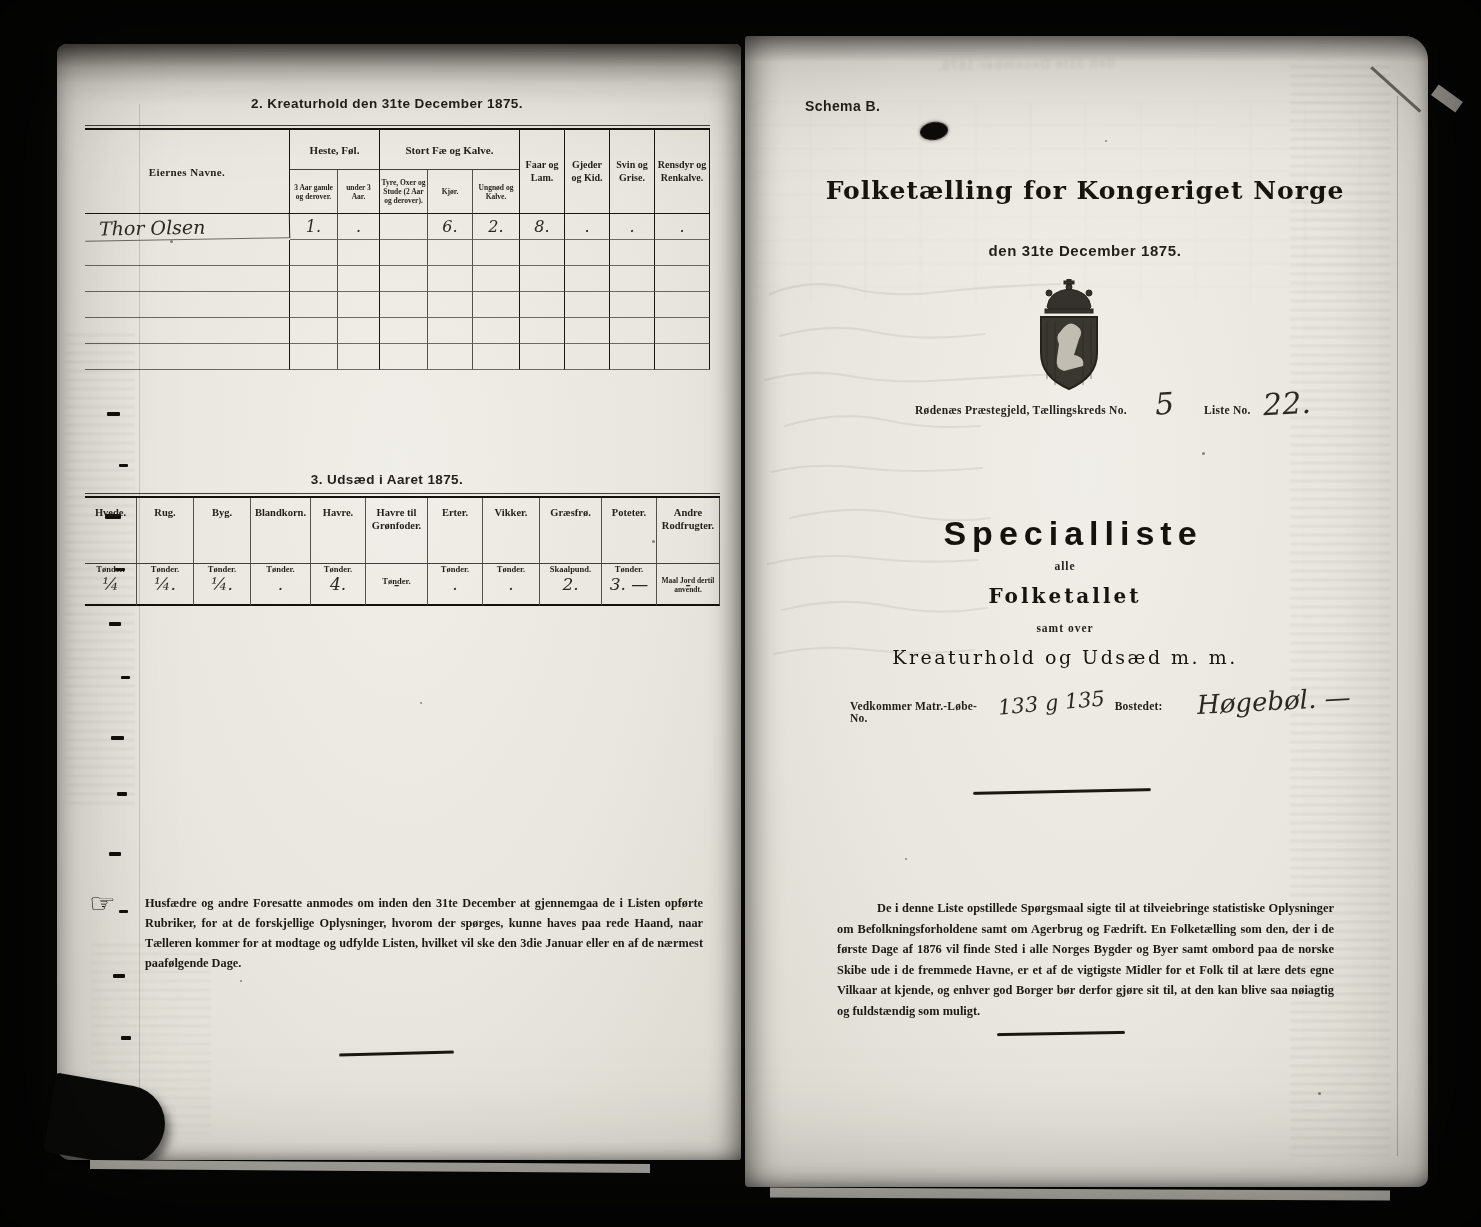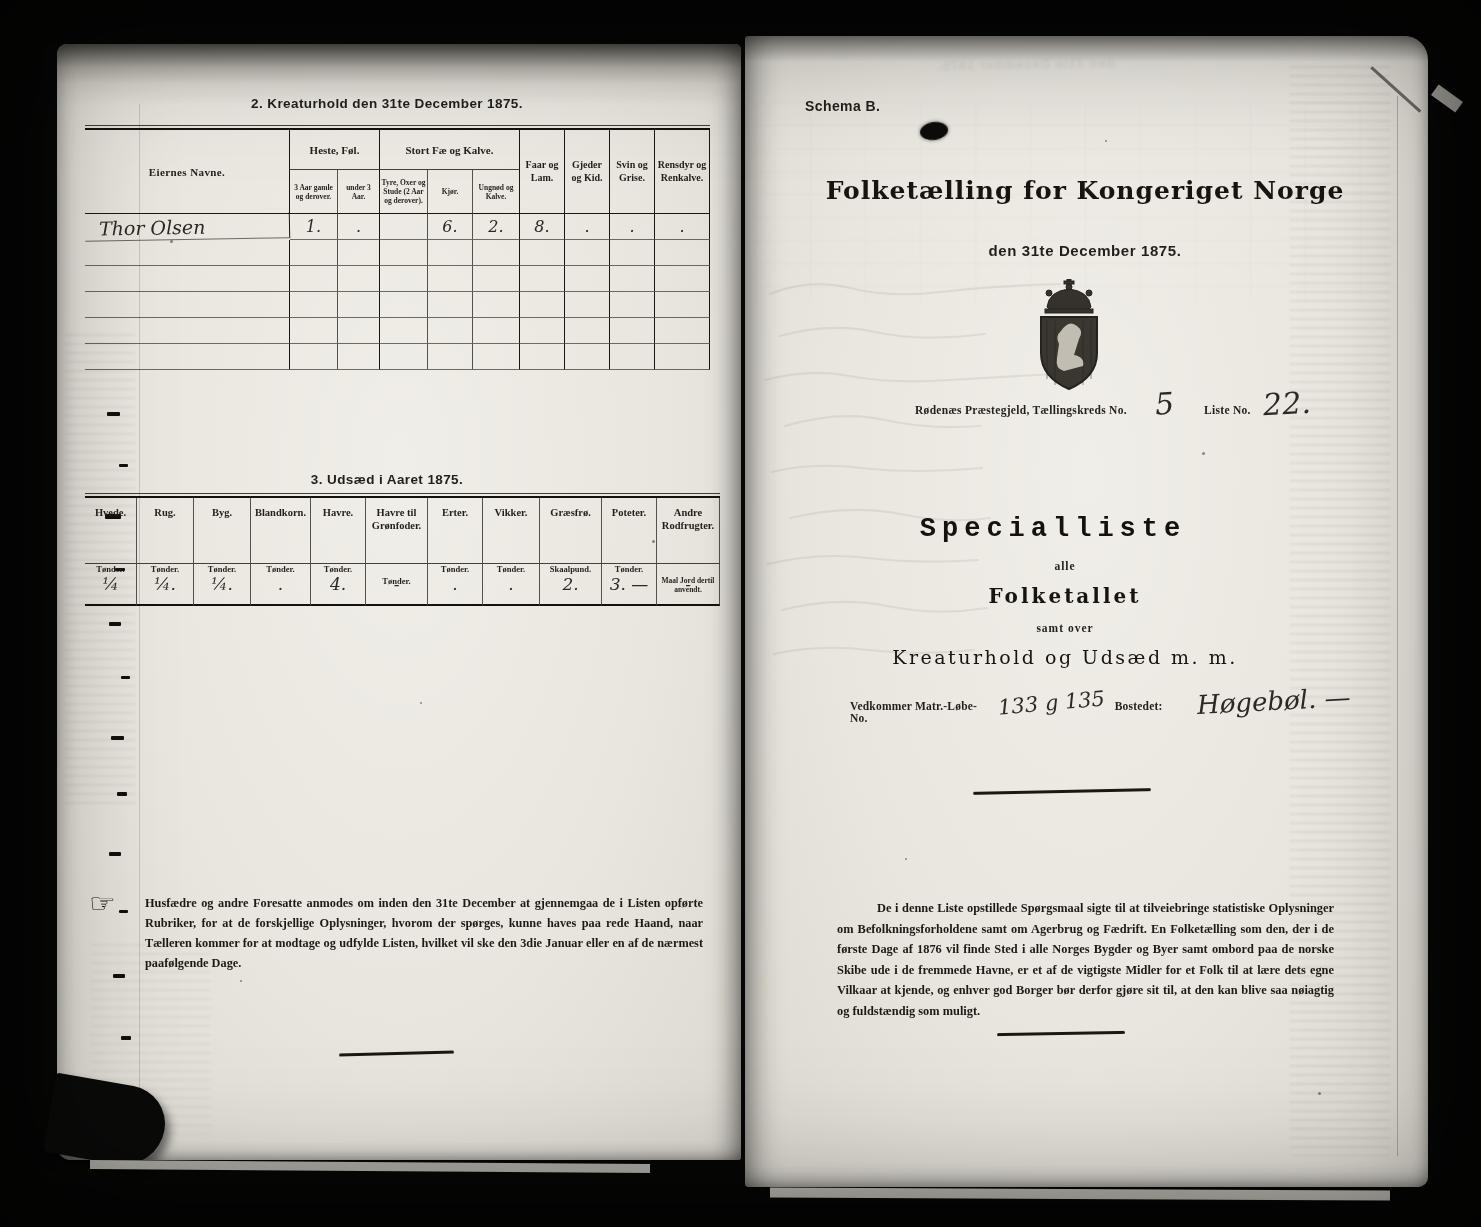--- a/index.html
+++ b/index.html
@@ -296,21 +296,21 @@
     <path d="M28 52 q8 -12 16 -5 q7 5 2 13 l-5 16 q11 2 9 11 l-19 5 q-9 -2 -7 -13 l2 -14 q-4 -8 2 -13 z" fill="#d8d4c7" opacity=".85"></path>
   </svg>
 
   <div class="abs" style="left:170px;top:350px;width:470px;display:flex;align-items:baseline;">
     <span class="serb" style="font-size:11.5px;letter-spacing:.3px;">Rødenæs Præstegjeld, Tællingskreds No.</span>
     <span class="hw" style="font-size:30px;margin-left:28px;transform:rotate(-4deg);">5</span>
     <span class="serb" style="font-size:11.5px;margin-left:30px;letter-spacing:.3px;">Liste No.</span>
     <span class="hw" style="font-size:30px;margin-left:12px;transform:rotate(-3deg);">22.</span>
   </div>
 
-  <div class="abs center" style="left:48px;top:478px;width:520px;font-family:Liberation Mono, monospace;font-weight:700;font-size:27px;letter-spacing:6px;color:#15120d;">Specialliste</div>
+  <div class="abs center" style="left:68px;top:478px;width:520px;font-family:Liberation Sans, sans-serif;font-weight:700;font-size:34px;letter-spacing:6px;color:#15120d;">Specialliste</div>
   <div class="abs serb center" style="left:60px;top:524px;width:520px;font-size:11.5px;letter-spacing:1px;">alle</div>
   <div class="abs center" style="left:60px;top:548px;width:520px;font-family:'DejaVu Serif',serif;font-weight:700;font-size:20px;letter-spacing:3px;color:#17140f;">Folketallet</div>
   <div class="abs serb center" style="left:60px;top:586px;width:520px;font-size:11.5px;letter-spacing:1px;">samt over</div>
   <div class="abs center" style="left:60px;top:610px;width:520px;font-family:'DejaVu Serif',serif;font-weight:400;font-size:19px;letter-spacing:2.5px;color:#17140f;">Kreaturhold og Udsæd m. m.</div>
 
   <div class="abs" style="left:105px;top:650px;width:500px;display:flex;align-items:baseline;">
     <span class="serb" style="font-size:11.5px;letter-spacing:.2px;">Vedkommer Matr.-Løbe-No.</span>
     <span class="hw" style="font-size:21px;margin-left:8px;transform:rotate(-5deg);white-space:nowrap;">133 g 135</span>
     <span class="serb" style="font-size:11.5px;margin-left:10px;letter-spacing:.2px;">Bostedet:</span>
     <span class="hw" style="font-size:26px;margin-left:34px;transform:rotate(-3deg);white-space:nowrap;">Høgebøl. —</span>

